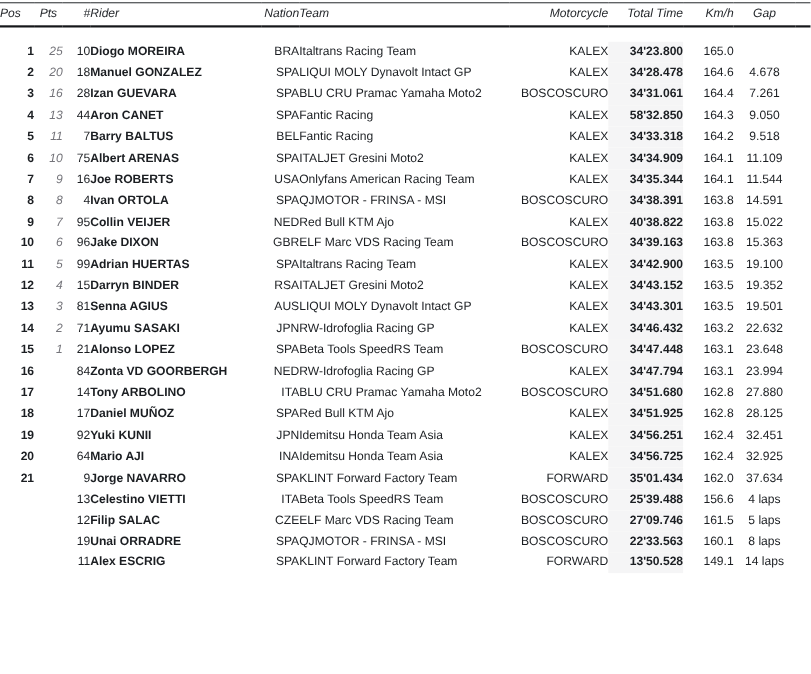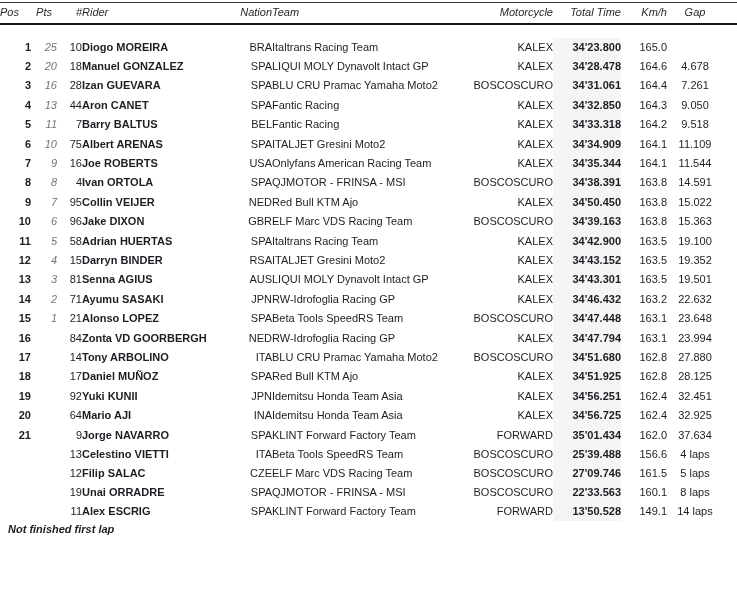--- a/index.html
+++ b/index.html
@@ -151,21 +151,21 @@
         <td class="c-pad"></td>
       </tr>
       <tr class="g-main">
         <td class="c-pos">4</td>
         <td class="c-pts">13</td>
         <td class="c-num">44</td>
         <td class="c-rider">Aron CANET</td>
         <td class="c-nation">SPA</td>
         <td class="c-team">Fantic Racing</td>
         <td class="c-moto">KALEX</td>
-        <td class="c-time">34'32.850</td>
+        <td class="c-time">58'32.850</td>
         <td class="c-kmh">164.3</td>
         <td class="c-gap">9.050</td>
         <td class="c-pad"></td>
       </tr>
       <tr class="g-main">
         <td class="c-pos">5</td>
         <td class="c-pts">11</td>
         <td class="c-num">7</td>
         <td class="c-rider">Barry BALTUS</td>
         <td class="c-nation">BEL</td>
@@ -216,42 +216,42 @@
         <td class="c-pad"></td>
       </tr>
       <tr class="g-main">
         <td class="c-pos">9</td>
         <td class="c-pts">7</td>
         <td class="c-num">95</td>
         <td class="c-rider">Collin VEIJER</td>
         <td class="c-nation">NED</td>
         <td class="c-team">Red Bull KTM Ajo</td>
         <td class="c-moto">KALEX</td>
-        <td class="c-time">34'50.450</td>
+        <td class="c-time">40'38.822</td>
         <td class="c-kmh">163.8</td>
         <td class="c-gap">15.022</td>
         <td class="c-pad"></td>
       </tr>
       <tr class="g-main">
         <td class="c-pos">10</td>
         <td class="c-pts">6</td>
         <td class="c-num">96</td>
         <td class="c-rider">Jake DIXON</td>
         <td class="c-nation">GBR</td>
         <td class="c-team">ELF Marc VDS Racing Team</td>
         <td class="c-moto">BOSCOSCURO</td>
         <td class="c-time">34'39.163</td>
         <td class="c-kmh">163.8</td>
         <td class="c-gap">15.363</td>
         <td class="c-pad"></td>
       </tr>
       <tr class="g-main">
         <td class="c-pos">11</td>
         <td class="c-pts">5</td>
-        <td class="c-num">58</td>
+        <td class="c-num">99</td>
         <td class="c-rider">Adrian HUERTAS</td>
         <td class="c-nation">SPA</td>
         <td class="c-team">Italtrans Racing Team</td>
         <td class="c-moto">KALEX</td>
         <td class="c-time">34'42.900</td>
         <td class="c-kmh">163.5</td>
         <td class="c-gap">19.100</td>
         <td class="c-pad"></td>
       </tr>
       <tr class="g-main">
@@ -429,17 +429,14 @@
         <td class="c-num">11</td>
         <td class="c-rider">Alex ESCRIG</td>
         <td class="c-nation">SPA</td>
         <td class="c-team">KLINT Forward Factory Team</td>
         <td class="c-moto">FORWARD</td>
         <td class="c-time">13'50.528</td>
         <td class="c-kmh">149.1</td>
         <td class="c-gap">14 laps</td>
         <td class="c-pad"></td>
       </tr>
-      <tr class="section-row">
-        <td colspan="11">Not finished first lap</td>
-      </tr>
     </tbody>
 </table>
 
 </body></html>

